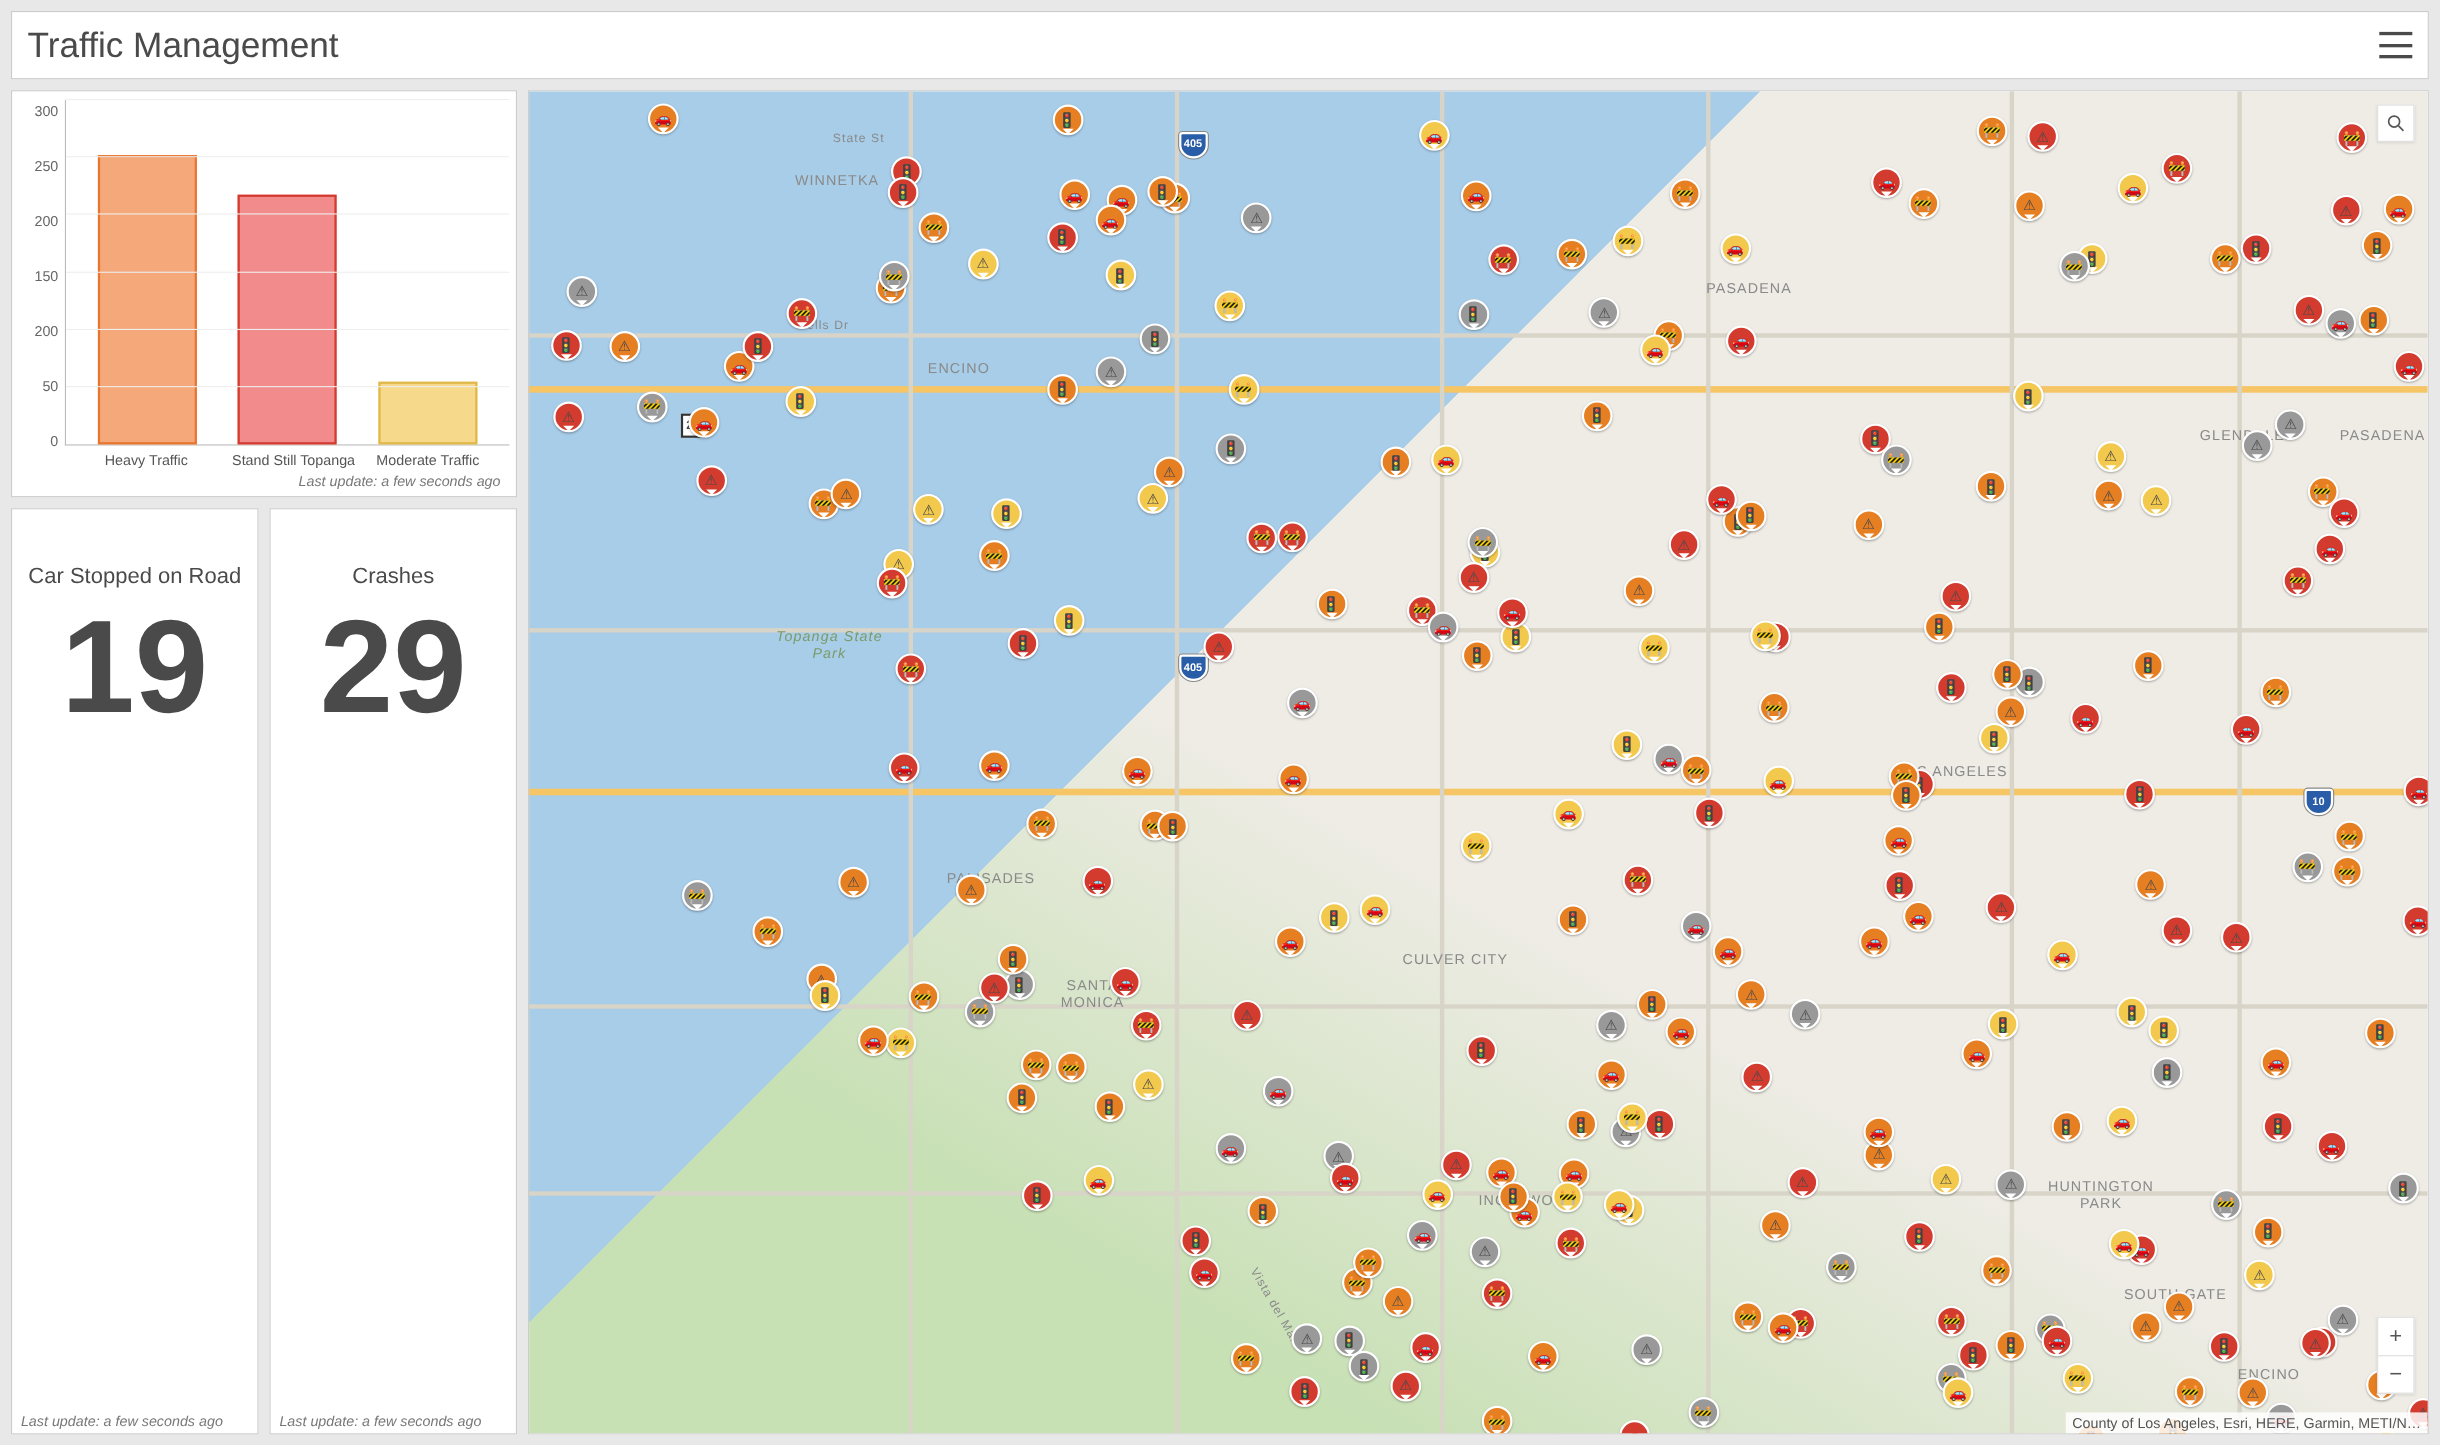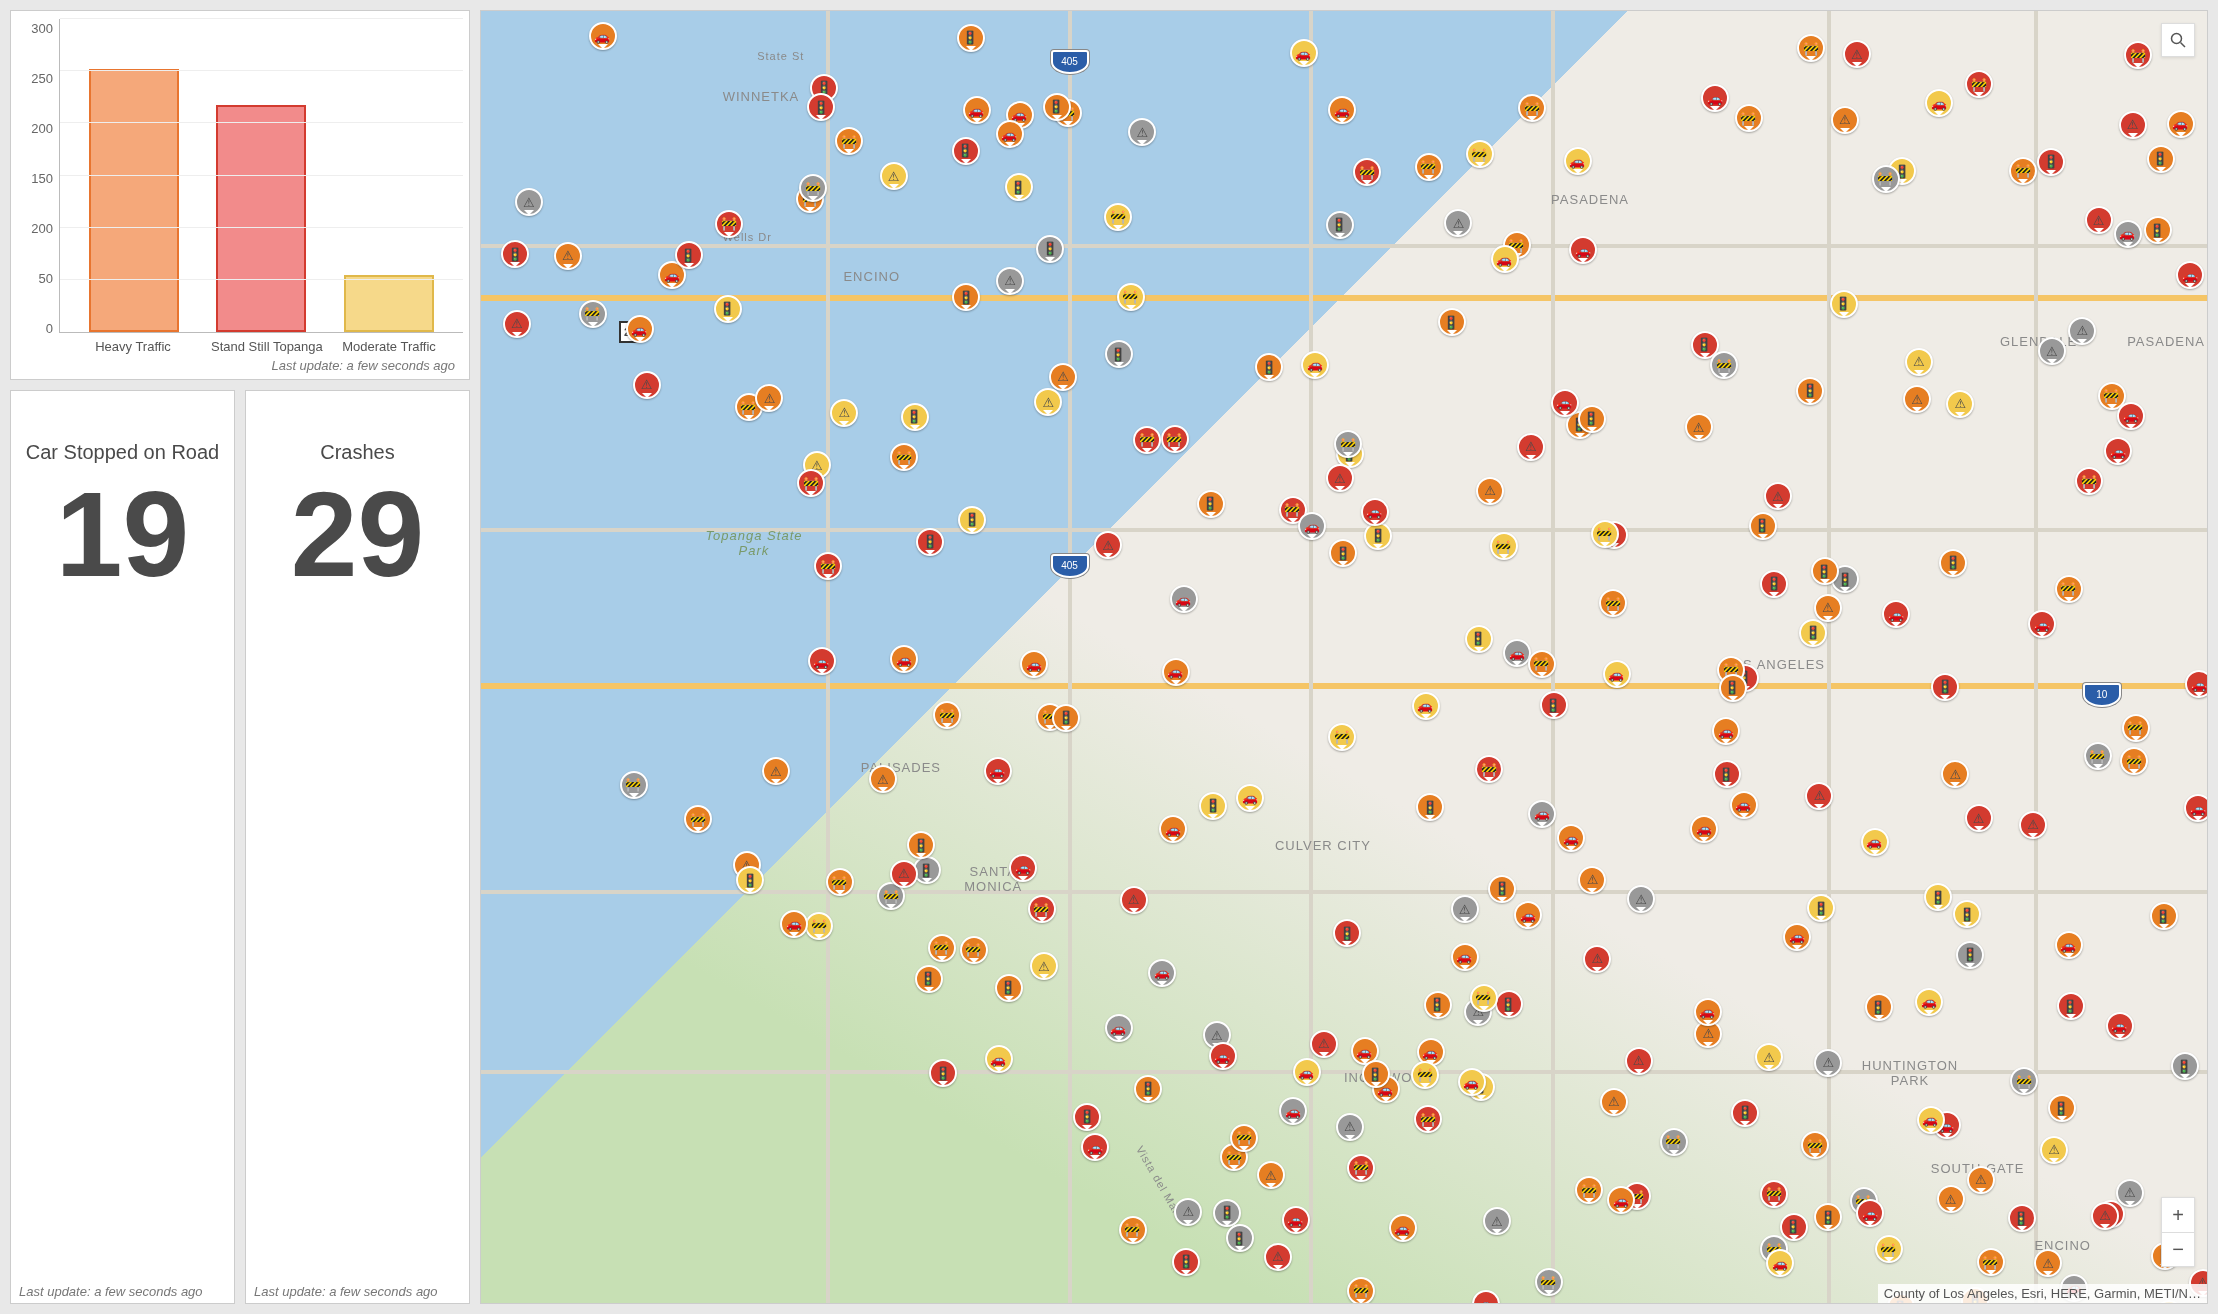--- a/index.html
+++ b/index.html
@@ -197,31 +197,32 @@
     white-space: pre;
   }
   .park-label {
     color: #7a9a6a;
     font-style: italic;
     text-align: center;
     font-size: 13px;
   }
   .hw-shield {
     position: absolute;
-    width: 38px; height: 24px;
+    width: 26px; height: 24px;
     background: #2a5da8;
     border: 2px solid #fff;
     border-radius: 3px 3px 50% 50%;
     color: #fff;
     font-size: 10px;
-    font-weight: normal;
+    font-weight: bold;
     display: flex;
     align-items: center;
     justify-content: center;
     box-shadow: 0 0 0 1px #888;
+    margin-left: 21px;
   }
   .markers {
     position: absolute; inset: 0;
   }
   .marker {
     position: absolute;
     width: 28px; height: 28px;
     border-radius: 50%;
     border: 2px solid #fff;
     display: flex;
@@ -293,20 +294,28 @@
     justify-content: center;
     font-size: 11px;
     font-weight: bold;
   }
 </style>
 </head>
 <body>
 
 <div class="dashboard">
 
+  <div class="header-bar">
+    <div class="header-title">Traffic Management</div>
+    <div class="hamburger">
+      <span></span>
+        <span></span>
+        <span></span>
+    </div>
+  </div>
 
   <div class="main-row">
 
     <div class="left-col">
 
       <div class="card chart-card">
         <div class="chart-area">
           <div class="y-axis" id="y-axis">
               <span>300</span>
               <span>250</span>

